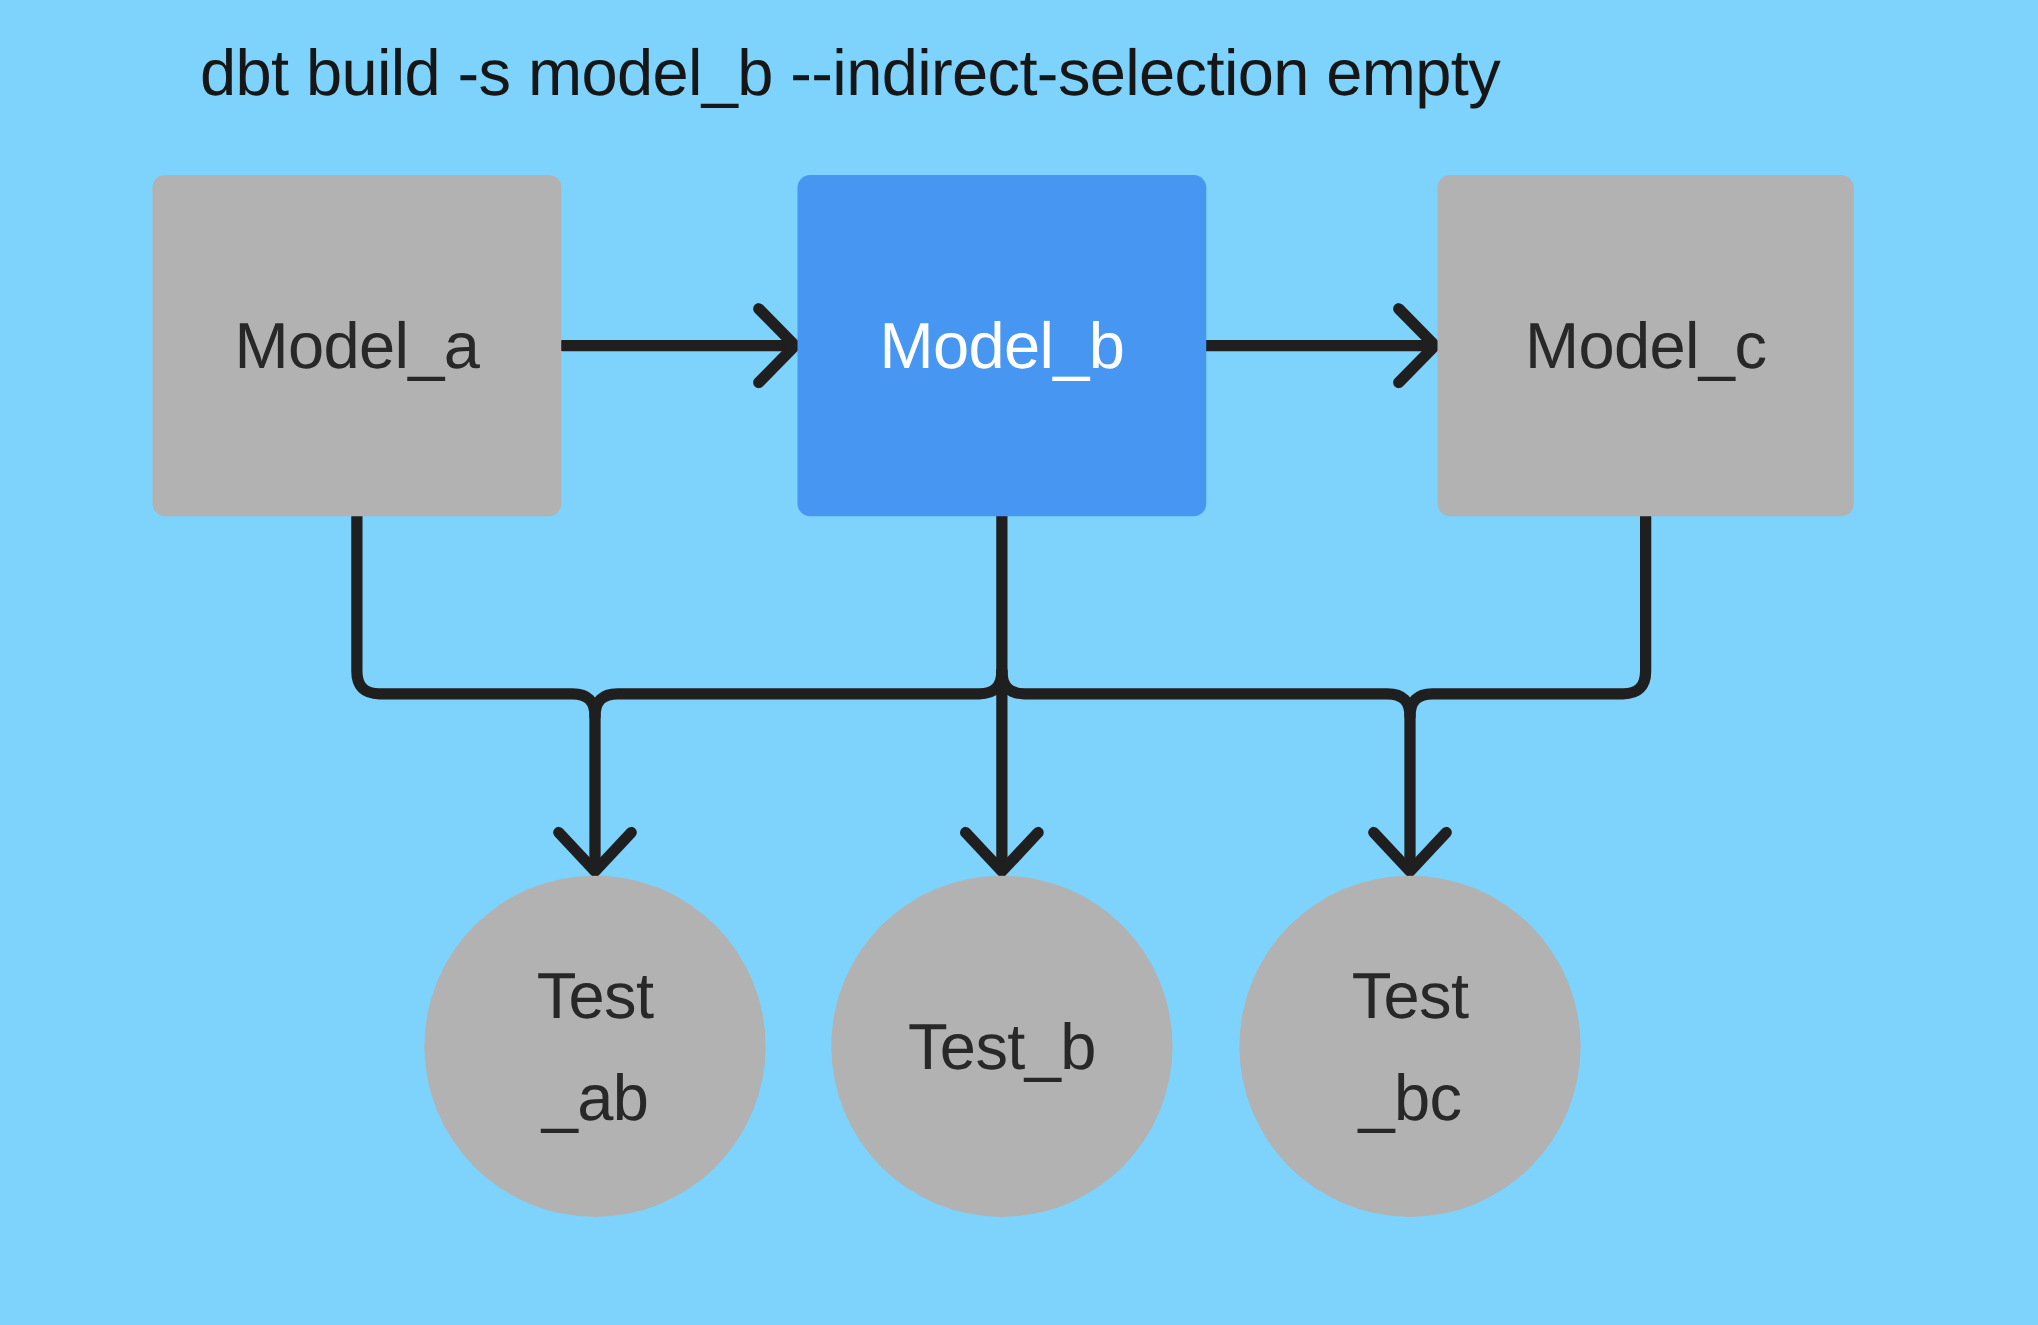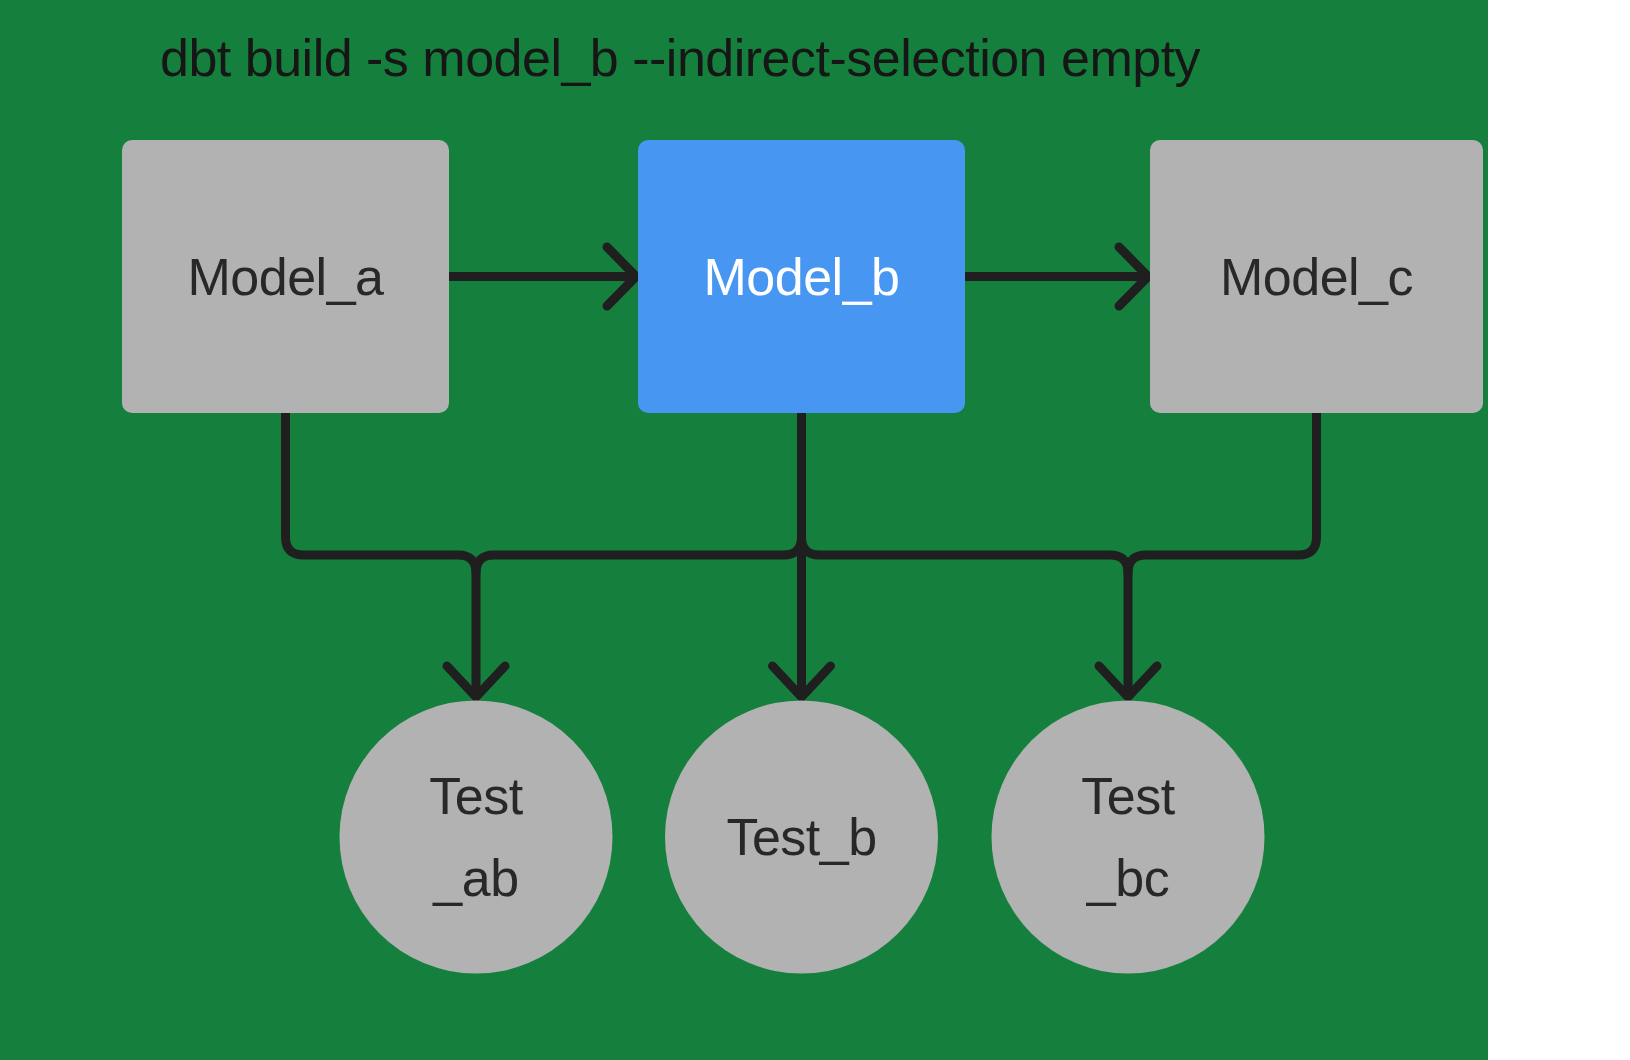--- a/index.html
+++ b/index.html
@@ -3,23 +3,23 @@
 <meta charset="utf-8">
 <style>
   html, body {
     margin: 0;
     padding: 0;
     background: #ffffff;
     font-family: "Liberation Sans", "DejaVu Sans", sans-serif;
   }
   .stage {
     position: relative;
-    width: 1488px;
+    width: 1630px;
     height: 1060px;
-    background: #15803d;
+    background: #7dd3fc;
     overflow: hidden;
     text-decoration: underline;
   }
   svg { display: block; }
   .title-text {
     font-family: "Liberation Sans", "DejaVu Sans", sans-serif;
     font-size: 52px;
     font-weight: 500;
     letter-spacing: -0.5px;
   }

